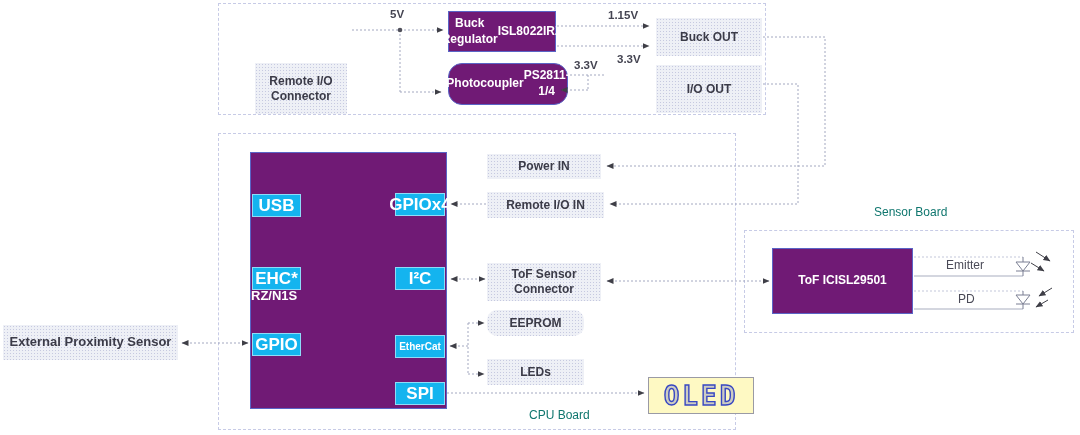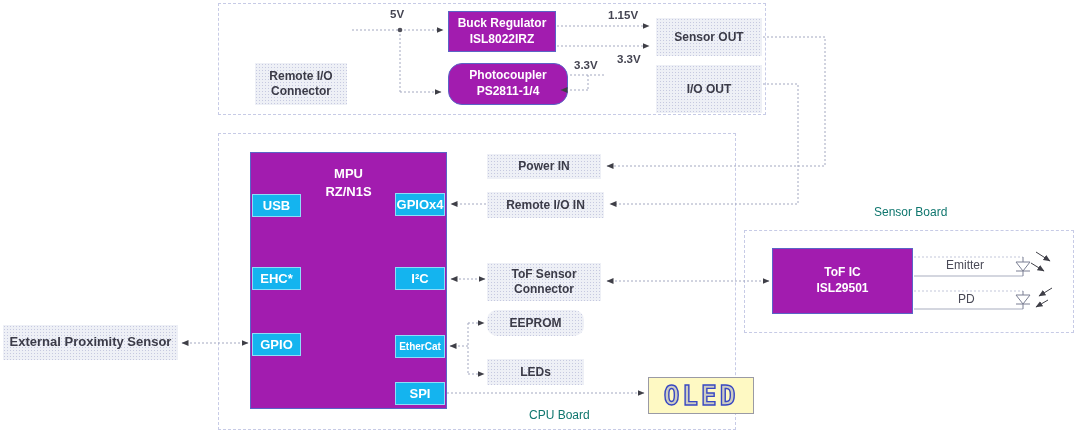--- a/index.html
+++ b/index.html
@@ -13,26 +13,26 @@
   
   .gray{
     background-color:#eef0f6;
     background-image:radial-gradient(#c6c9e0 0.8px, rgba(0,0,0,0) 0.9px);
     background-size:3px 3px;
     color:#3b3b48;font-weight:bold;font-size:12px;
     display:flex;align-items:center;justify-content:center;text-align:center;line-height:1.25;
   }
   
   .blue{
-    background:#a21caf;border:1px solid #5a64c6;color:#fff;font-weight:bold;font-size:12px;
-    display:flex;flex-direction:column;align-items:center;justify-content:center;text-align:center;line-height:1.3;
+    background:#701a75;border:1px solid #5a64c6;color:#fff;font-weight:bold;font-size:12px;
+    display:flex;flex-direction:row;align-items:center;justify-content:center;text-align:center;line-height:1.3;
   }
   
   .port{
-    background:#14b4ef;border:1px solid #8edcf8;color:#fff;font-weight:bold;font-size:13px;
+    background:#14b4ef;border:1px solid #8edcf8;color:#fff;font-weight:bold;font-size:17px;
     display:flex;align-items:center;justify-content:center;text-align:center;
   }
   .vtext{color:#454552;font-weight:bold;font-size:11.5px;}
   .caption{color:#0f766e;font-size:12px;}
   .wirelabel{color:#4a4a57;font-size:12px;}
   .oled{
     background:#fef9c3;border:1px solid #9a9aa5;
     display:flex;align-items:center;justify-content:center;
   }
   .oled span{
@@ -45,37 +45,37 @@
 </style>
 </head>
 <body>
 
 <div id="stage">
 
   <div class="abs frame" style="left:218px;top:3px;width:548px;height:112px;"></div>
   <div class="abs frame" style="left:218px;top:133px;width:518px;height:297px;"></div>
   <div class="abs frame" style="left:744px;top:230px;width:330px;height:103px;"></div>
 
-  <div class="abs gray" style="left:255px;top:63px;width:92px;height:42px;flex-direction:column;">
+  <div class="abs gray" style="left:255px;top:63px;width:92px;height:51px;flex-direction:column;">
     <span>Remote I/O</span>
     <span>Connector</span>
   </div>
 
   <div class="abs blue" style="left:448px;top:11px;width:108px;height:41px;">
     <span>Buck Regulator</span>
     <span>ISL8022IRZ</span>
   </div>
 
   <div class="abs blue" style="left:448px;top:63px;width:120px;height:42px;border-radius:14px;">
     <span>Photocoupler</span>
     <span>PS2811-1/4</span>
   </div>
 
   <div class="abs gray" style="left:656px;top:18px;width:106px;height:38px;">
-    <span>Sensor OUT</span>
+    <span>Buck OUT</span>
   </div>
   <div class="abs gray" style="left:656px;top:65px;width:106px;height:48px;">
     <span>I/O OUT</span>
   </div>
 
   <div class="abs vtext" style="left:390px;top:8px;">5V</div>
   <div class="abs vtext" style="left:608px;top:9px;">1.15V</div>
   <div class="abs vtext" style="left:574px;top:59px;">3.3V</div>
   <div class="abs vtext" style="left:617px;top:53px;">3.3V</div>
 

